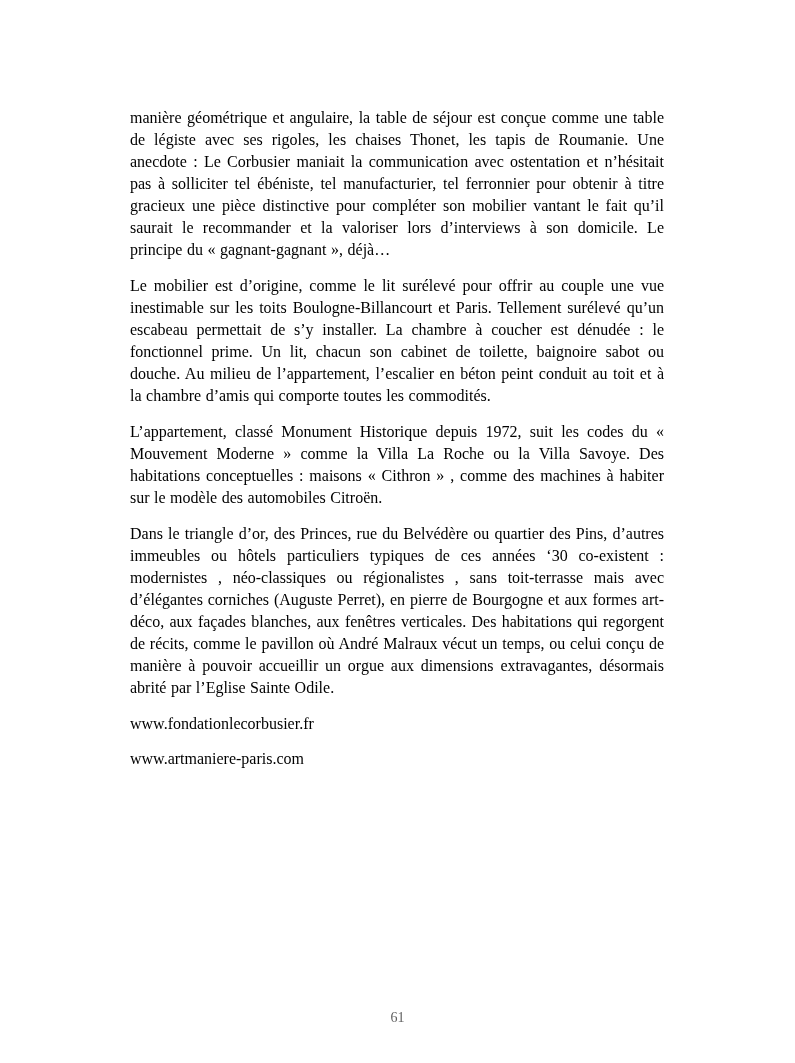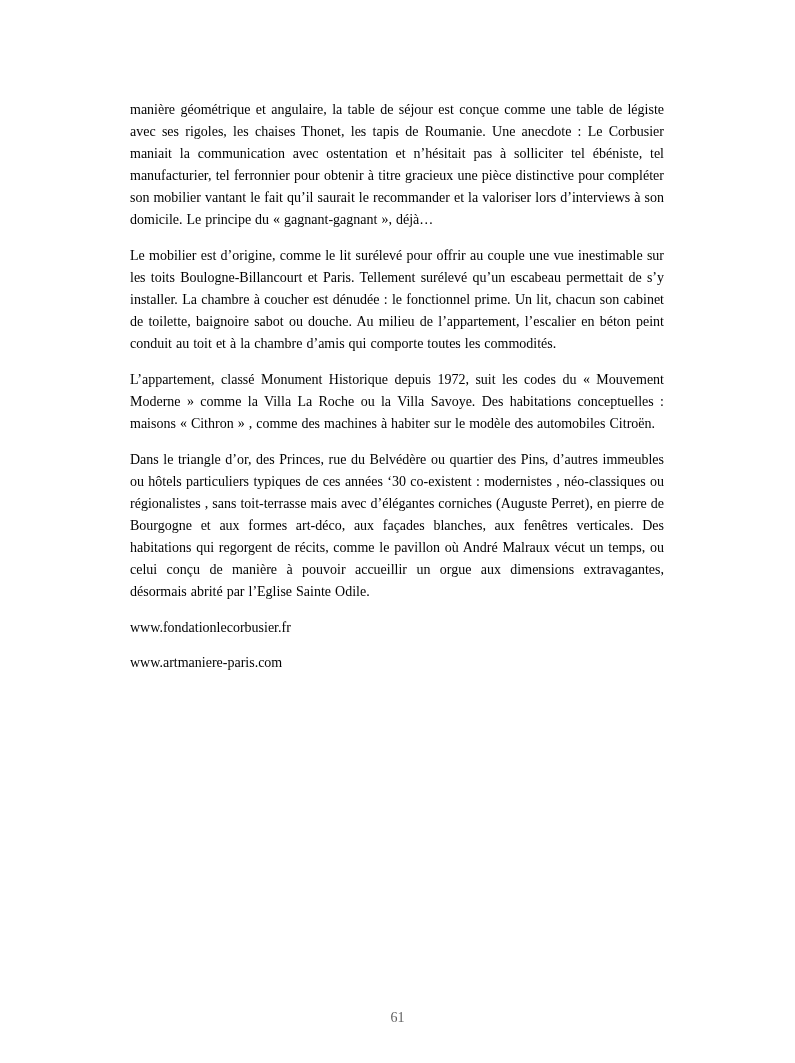--- a/index.html
+++ b/index.html
@@ -20,22 +20,22 @@
     font-family: "Liberation Serif", serif;
     color: #000000;
   }
   .content {
     position: absolute;
     left: 130px;
     top: 99px;
     width: 534px;
   }
   .par {
-    margin: 0 0 14px 0;
-    font-size: 14px;
+    margin: 8px 0 14px 0;
+    font-size: 16px;
     line-height: 22px;
     text-align: justify;
     text-justify: inter-word;
     word-spacing: 0.5px;
     font-family: Liberation Serif, serif;
   }
   .website {
     text-align: left;
     margin-bottom: 13px;
   }

